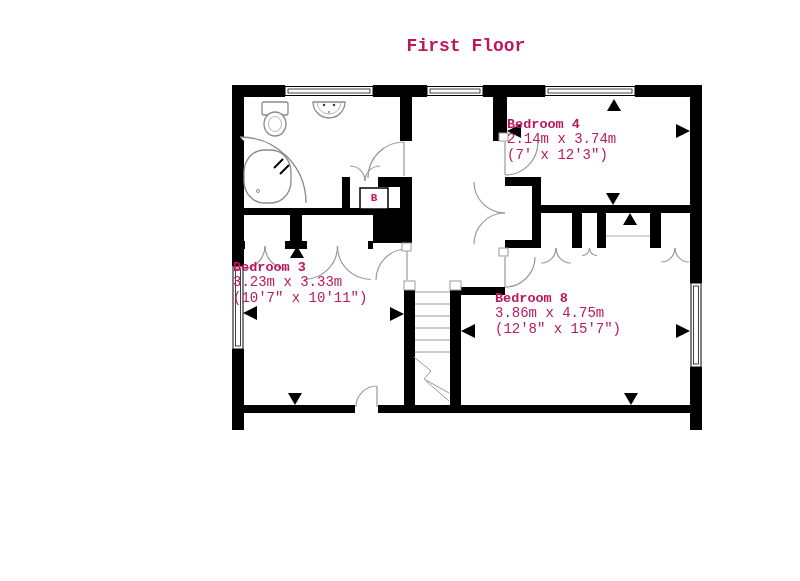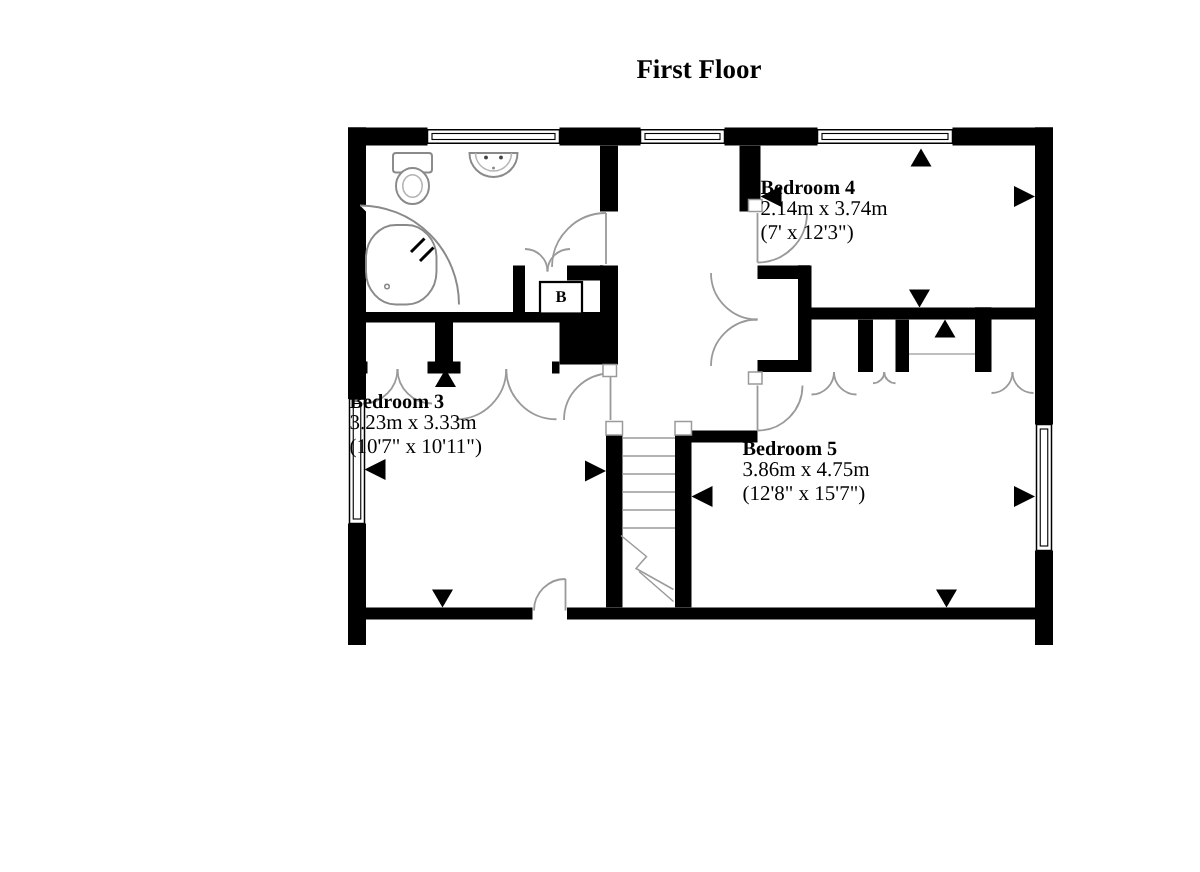--- a/index.html
+++ b/index.html
@@ -1,21 +1,21 @@
 <!DOCTYPE html>
 <html style="--wall: #000000; --door: #9a9a9a; --fixture: #8a8a8a; --background: #ffffff;"><head>
 <meta charset="utf-8">
 <style>
   :root{
     --wall:#000000; --door:#9a9a9a; --fixture:#8a8a8a; --background:#ffffff;
   }
   html,body{margin:0;padding:0;background:var(--background);}
   #canvas{
     position:relative; width:800px; height:430px; background:var(--background);
-    font-family:Liberation Serif, serif; color:#000000; overflow:hidden;
+    font-family:Liberation Mono, monospace; color:#be185d; overflow:hidden;
   }
   svg{position:absolute;left:0;top:0;}
   .wall{fill:var(--wall);stroke:none;}
   .arrow{fill:var(--wall);stroke:none;}
   .door{fill:none;stroke:var(--door);stroke-width:1.2;}
   .thinline{fill:none;stroke:#aaaaaa;stroke-width:1;}
   .fixture{fill:#ffffff;stroke:var(--fixture);stroke-width:1.3;}
   .fixture-thin{fill:none;stroke:#b5b5b5;stroke-width:1;}
   .winframe{fill:#ffffff;stroke:#000000;stroke-width:1;}
   .winpane{fill:#ffffff;stroke:#000000;stroke-width:0.75;}
@@ -196,21 +196,21 @@
     <div class="room-dim">(7' x 12'3")</div>
   </div>
 
   <div class="label" style="left:233px;top:260px;width:200px;">
     <div class="room-name">Bedroom 3</div>
     <div class="room-dim">3.23m x 3.33m</div>
     <div class="room-dim">(10'7" x 10'11")</div>
   </div>
 
   <div class="label" style="left:495px;top:291px;width:200px;">
-    <div class="room-name">Bedroom 5</div>
+    <div class="room-name">Bedroom 8</div>
     <div class="room-dim">3.86m x 4.75m</div>
     <div class="room-dim">(12'8" x 15'7")</div>
   </div>
 
   <div id="eaves-label">Approx</div>
 
   <div id="boiler-label">B</div>
 
 </div>
 

